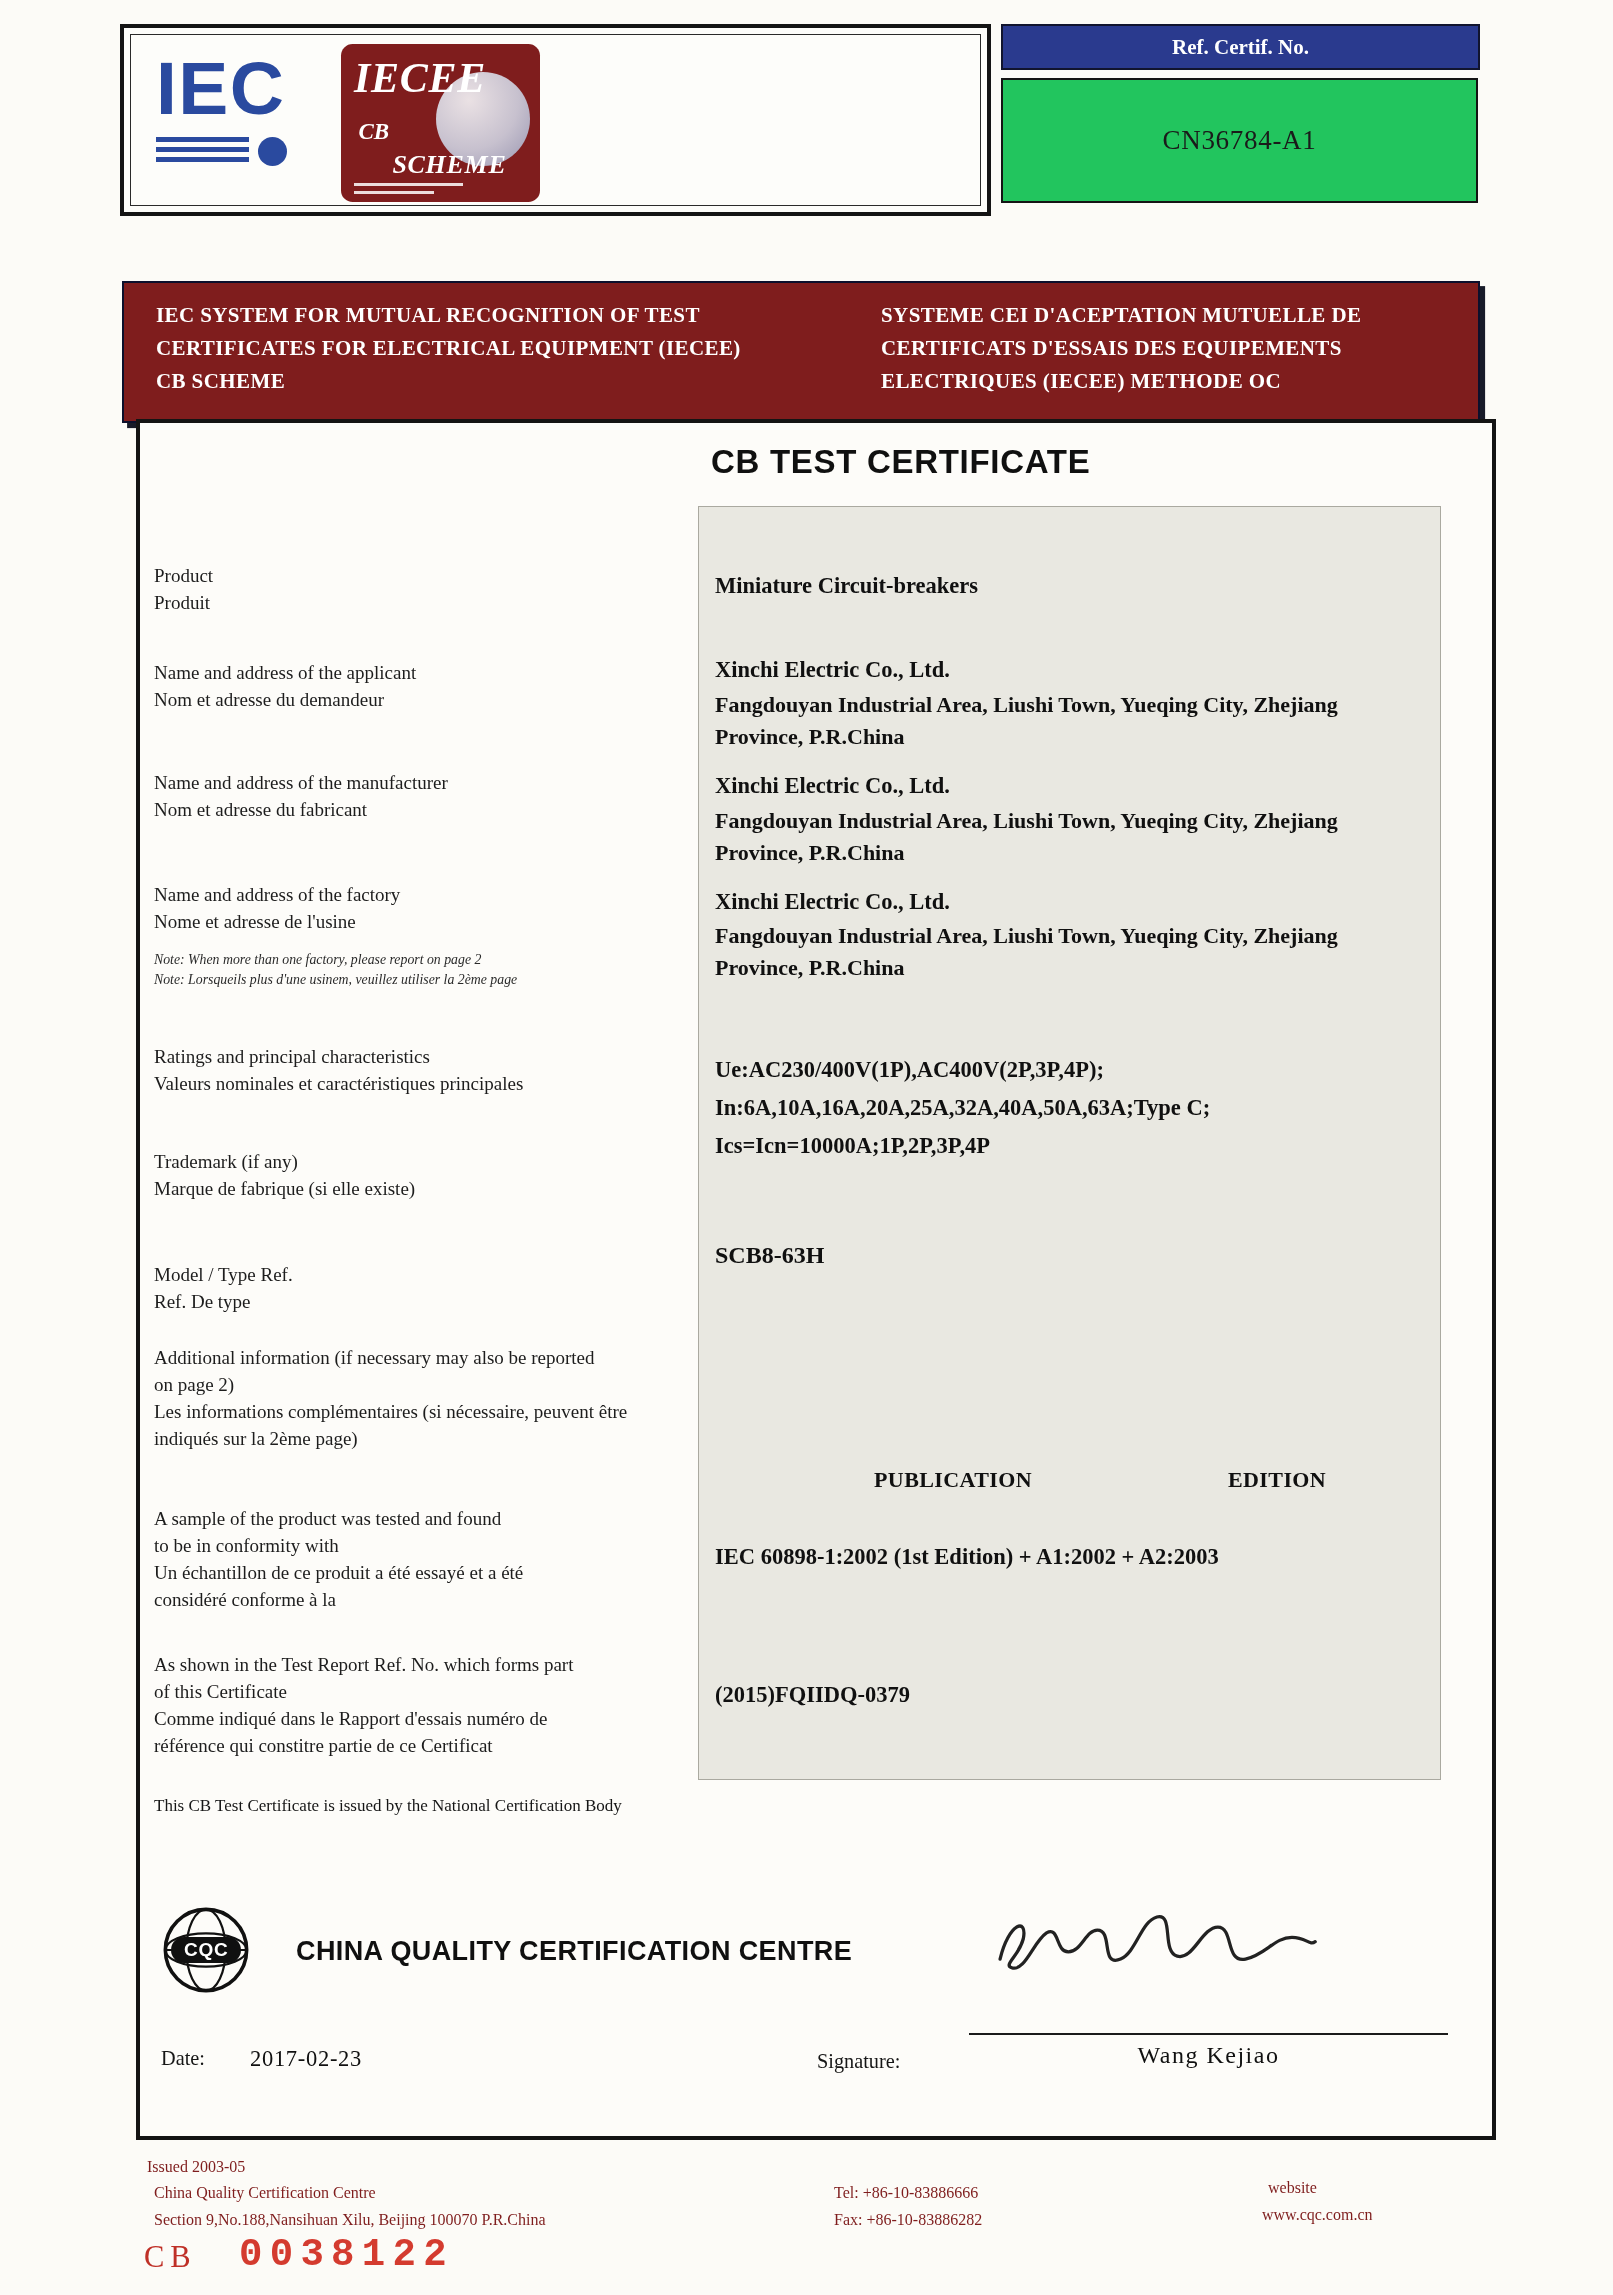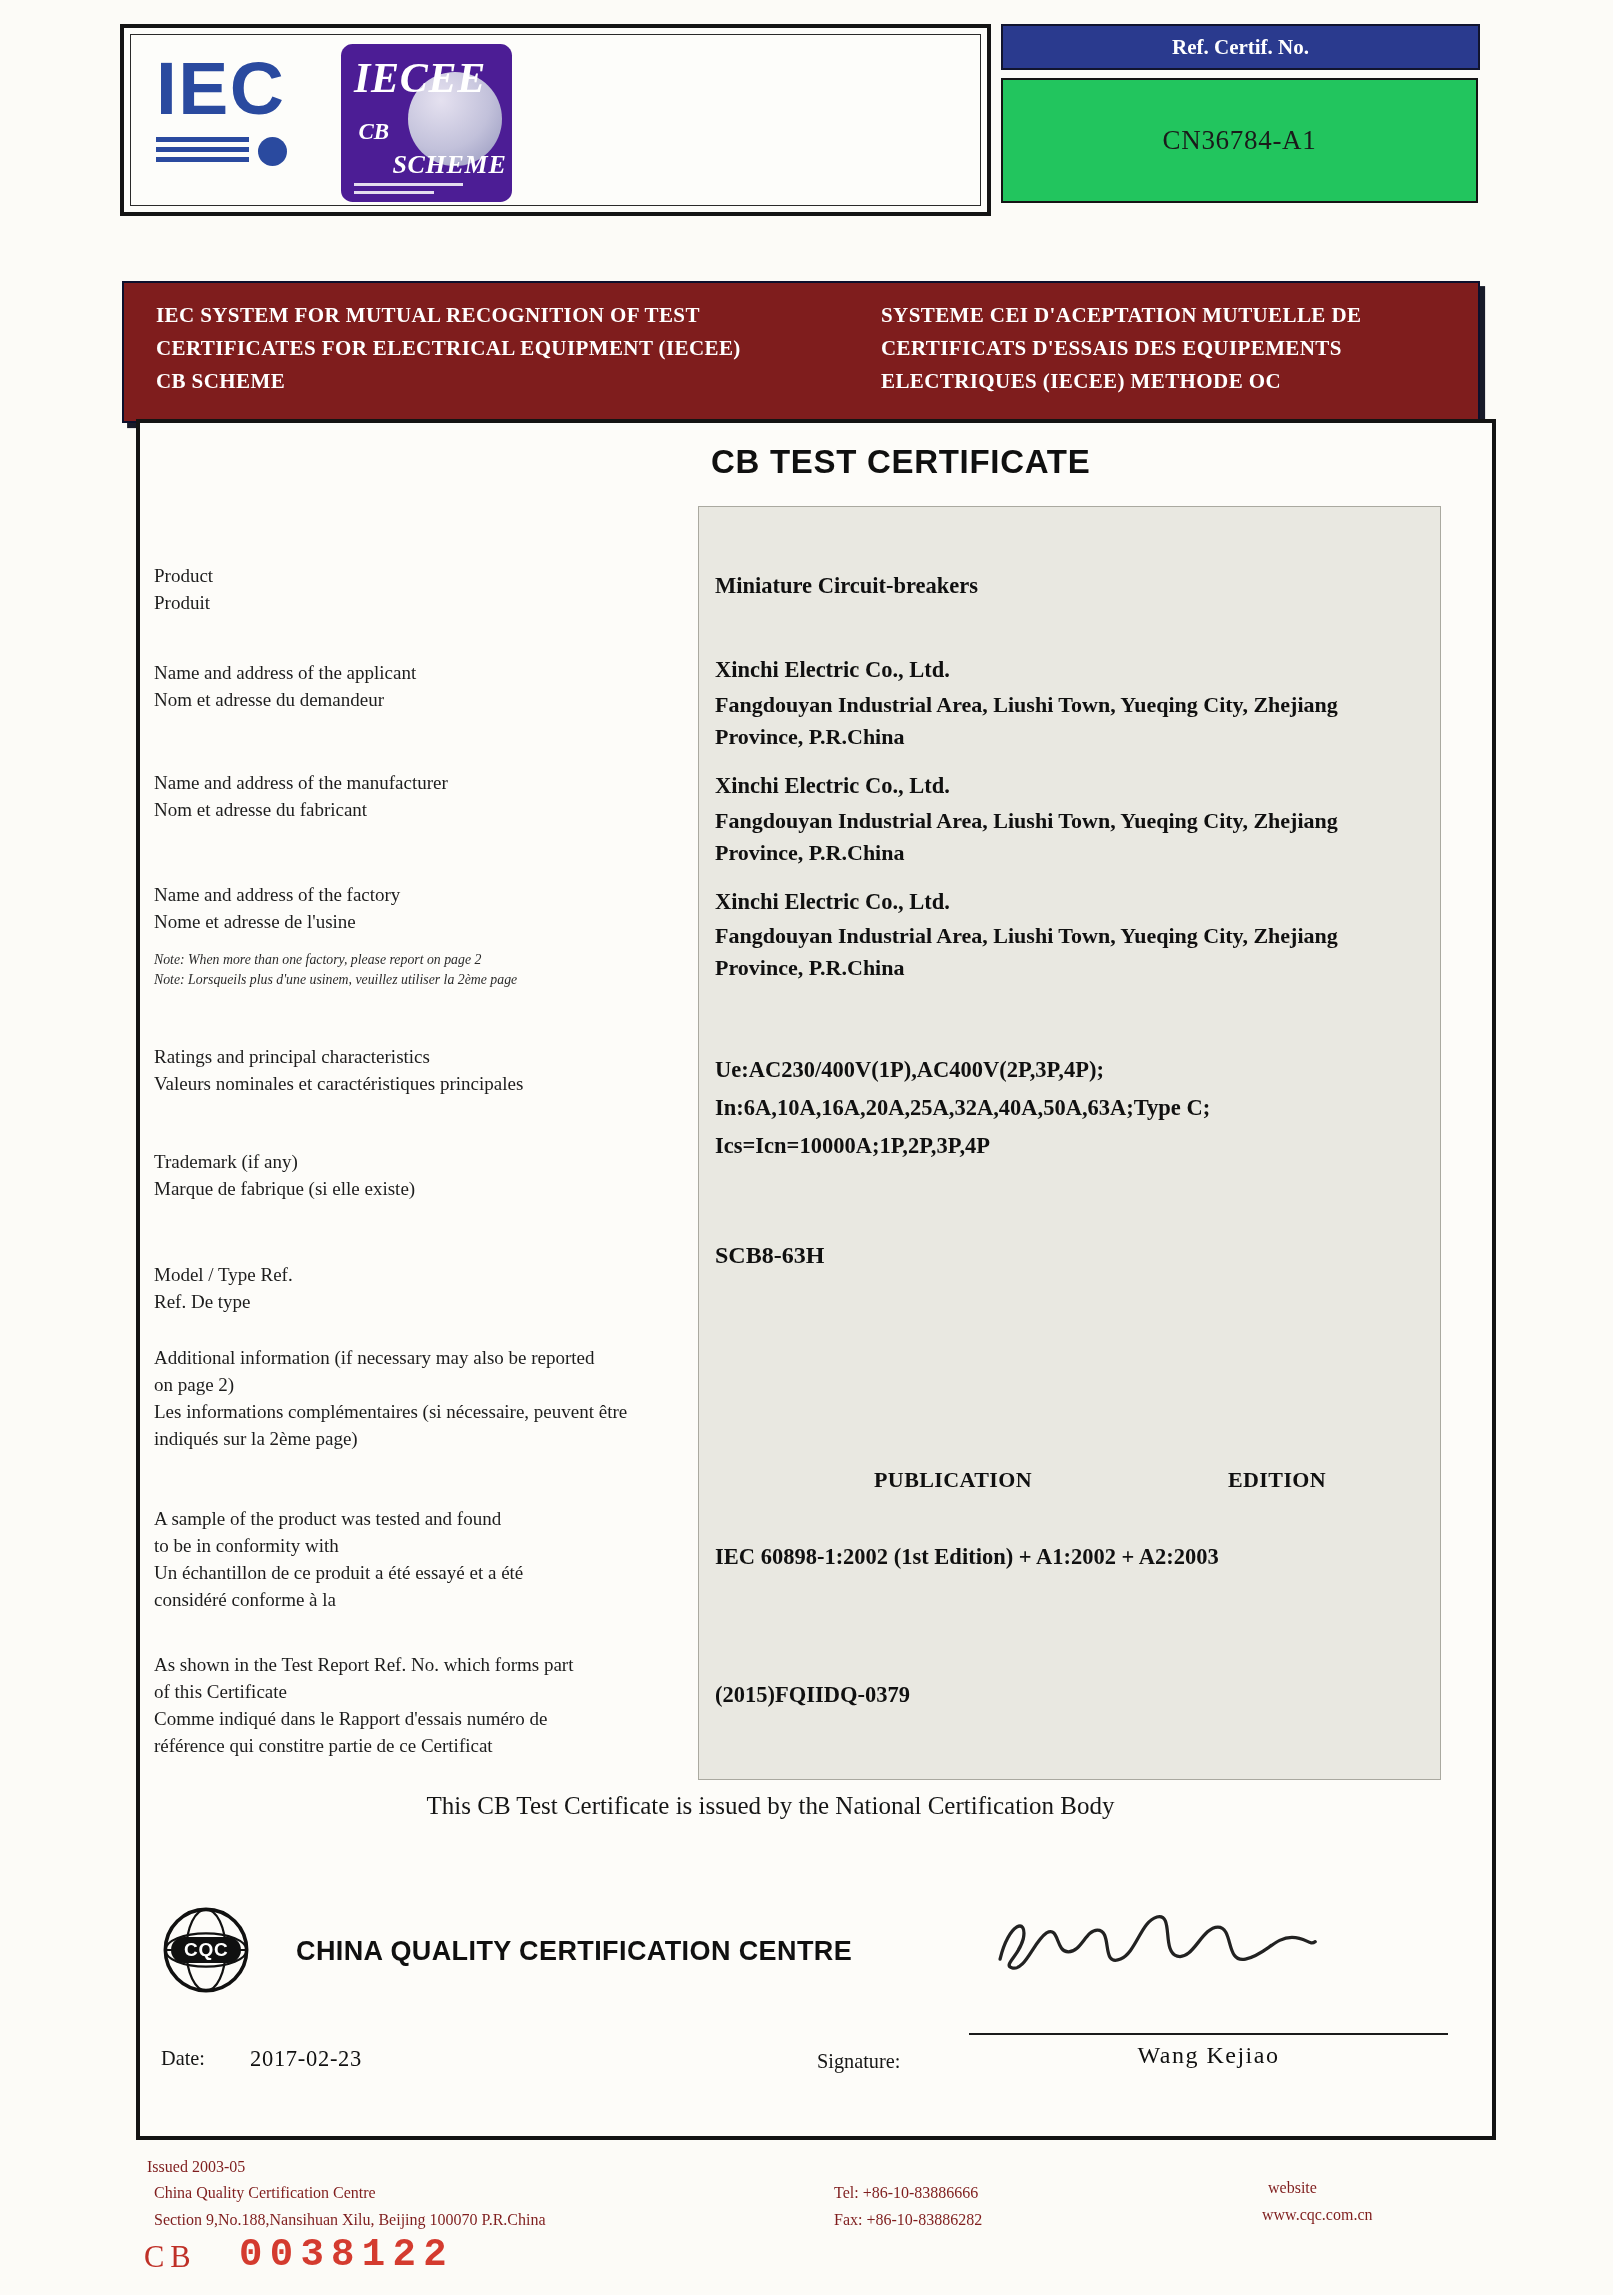--- a/index.html
+++ b/index.html
@@ -10,21 +10,21 @@
   }
   .abs { position:absolute; }
 
   
   .logo-frame { left:120px; top:24px; width:871px; height:192px; border:4.4px solid #141414; background:#fdfdfa; }
   .logo-frame-inner { position:absolute; left:5.8px; top:5.8px; right:5.8px; bottom:5.8px; border:1.5px solid #2a2a2a; }
   .iec-logo { left:156px; top:51px; width:174px; height:138px; }
   .iec-text { font-family:"Liberation Sans", sans-serif; font-weight:bold; font-size:75px; line-height:75px; color:#2a4a9f; letter-spacing:1.5px; }
   .iec-bar { position:absolute; left:0; height:5.1px; width:93px; background:#2a4a9f; }
   .iec-ball { position:absolute; left:102px; top:86px; width:29px; height:29px; border-radius:50%; background:#2a4a9f; }
-  .iecee-box { left:341px; top:44px; width:171px; height:158px; background:#4c1d95; border-radius:11.6px; overflow:hidden; }
+  .iecee-box { left:341px; top:44px; width:199px; height:158px; background:#7f1d1d; border-radius:11.6px; overflow:hidden; }
   .iecee-globe { position:absolute; right:10.2px; top:27.6px; width:94px; height:94px; border-radius:50%; background:radial-gradient(circle at 35% 30%, #f6f7fa 0%, #cfd3e2 55%, #9aa1c0 100%); opacity:.9; }
   .iecee-t1 { position:absolute; left:13px; top:10.2px; font-family:"Liberation Serif", serif; font-style:italic; font-weight:bold; font-size:42px; color:#ffffff; letter-spacing:0.7px; }
   .iecee-t2 { position:absolute; left:17.4px; top:75px; font-family:"Liberation Serif", serif; font-style:italic; font-weight:bold; font-size:23px; color:#ffffff; }
   .iecee-t3 { position:absolute; left:17.4px; top:106px; font-family:"Liberation Serif", serif; font-style:italic; font-weight:bold; font-size:26px; color:#ffffff; letter-spacing:0.7px;margin-left:34px; }
   .iecee-line { position:absolute; left:13px; height:2.9px; background:#ffffff; opacity:.85; }
   .ref-bar { left:1001px; top:24px; width:479px; height:46px; background:#2a3a8e; border:2.2px solid #11142e;
              display:flex; align-items:center; justify-content:center;
              color:#fff; font-weight:bold; font-size:21px; font-family:"Liberation Serif", serif; }
   .certno-box { left:1001px; top:78px; width:477px; height:125px; background:#22c55e; border:2.9px solid #141414;
                 display:flex; align-items:center; justify-content:center;
@@ -38,21 +38,21 @@
   .main-body { left:136px; top:419px; width:1360px; height:1721px; border:4.4px solid #141414; background:#fdfcf9; }
   .title { left:711px; top:443px; font-family:"Liberation Sans", sans-serif; font-weight:bold; font-size:33px; color:#101010; letter-spacing:0.7px; }
   .panel { left:698px; top:506px; width:743px; height:1274px; background:#e9e8e1; border:1.5px solid #aaa9a0; }
 
   .label { font-size:19px; line-height:27px; color:#1d1d1d; }
   .note  { font-style:italic; font-size:13.8px; line-height:19.6px; color:#2a2a2a; }
   .val   { font-weight:bold; font-size:22.5px; color:#101010; }
   .addr  { font-weight:bold; font-size:22px; line-height:32px; color:#101010; }
   .ratings-val { font-weight:bold; font-size:22.5px; line-height:38px; color:#101010; }
   .pubhead { font-weight:bold; font-size:22px; color:#101010; letter-spacing:0.4px; }
-  .statement { font-size:25px; line-height:29px; color:#161616;text-align:center; }
+  .statement { font-size:17px; line-height:29px; color:#161616; }
 
   
   .cqc-logo { left:161px; top:1905px; width:90px; height:90px; }
   .cqc-pill { position:absolute; left:10.2px; top:32px; width:70px; height:26px; background:#101010; border-radius:13px;
               display:flex; align-items:center; justify-content:center;
               color:#fff; font-family:"Liberation Sans", sans-serif; font-weight:bold; font-size:19px; letter-spacing:0.7px; }
   .issuer-name { left:296px; top:1936px; font-family:"Liberation Sans", sans-serif; font-weight:bold; font-size:27px; color:#101010; letter-spacing:0.4px; }
   .sig-line { left:969px; top:2033px; width:479px; border-top:2.2px solid #1b1b1b; }
   .signatory { left:969px; top:2042px; width:479px; text-align:center; font-size:24px; color:#101010; letter-spacing:1.5px; }
   .small-lbl { font-size:20.3px; color:#161616; }

